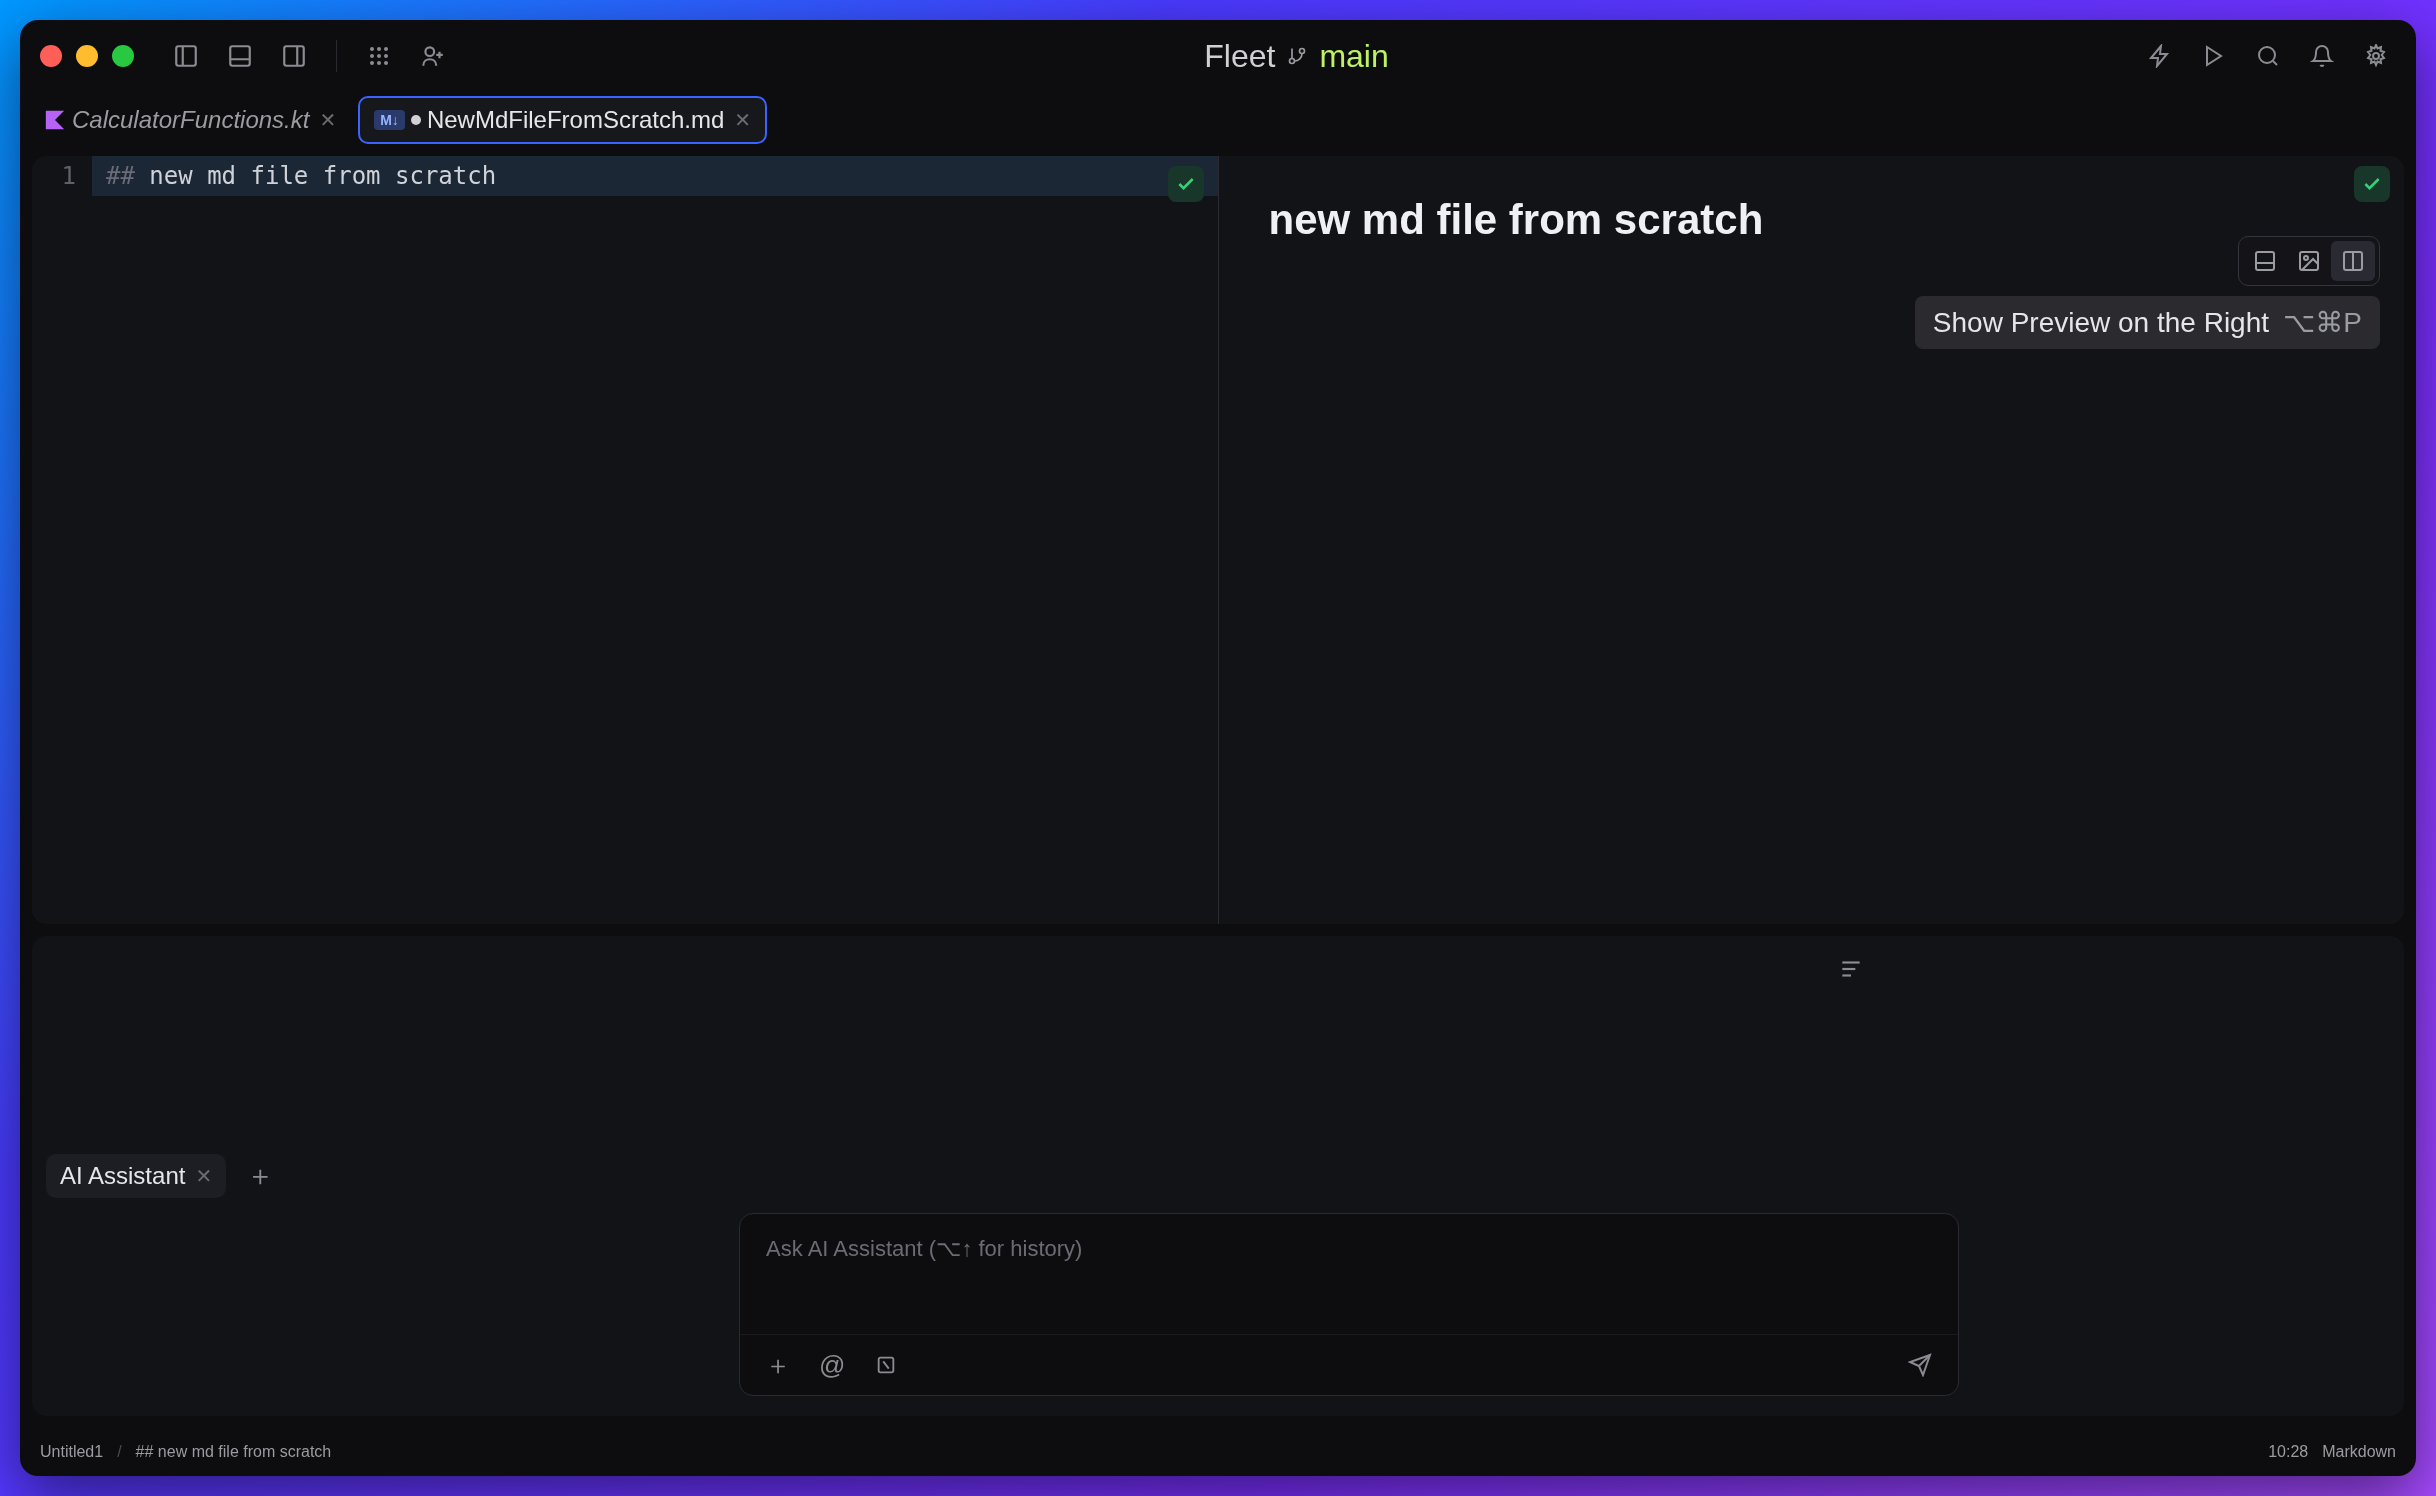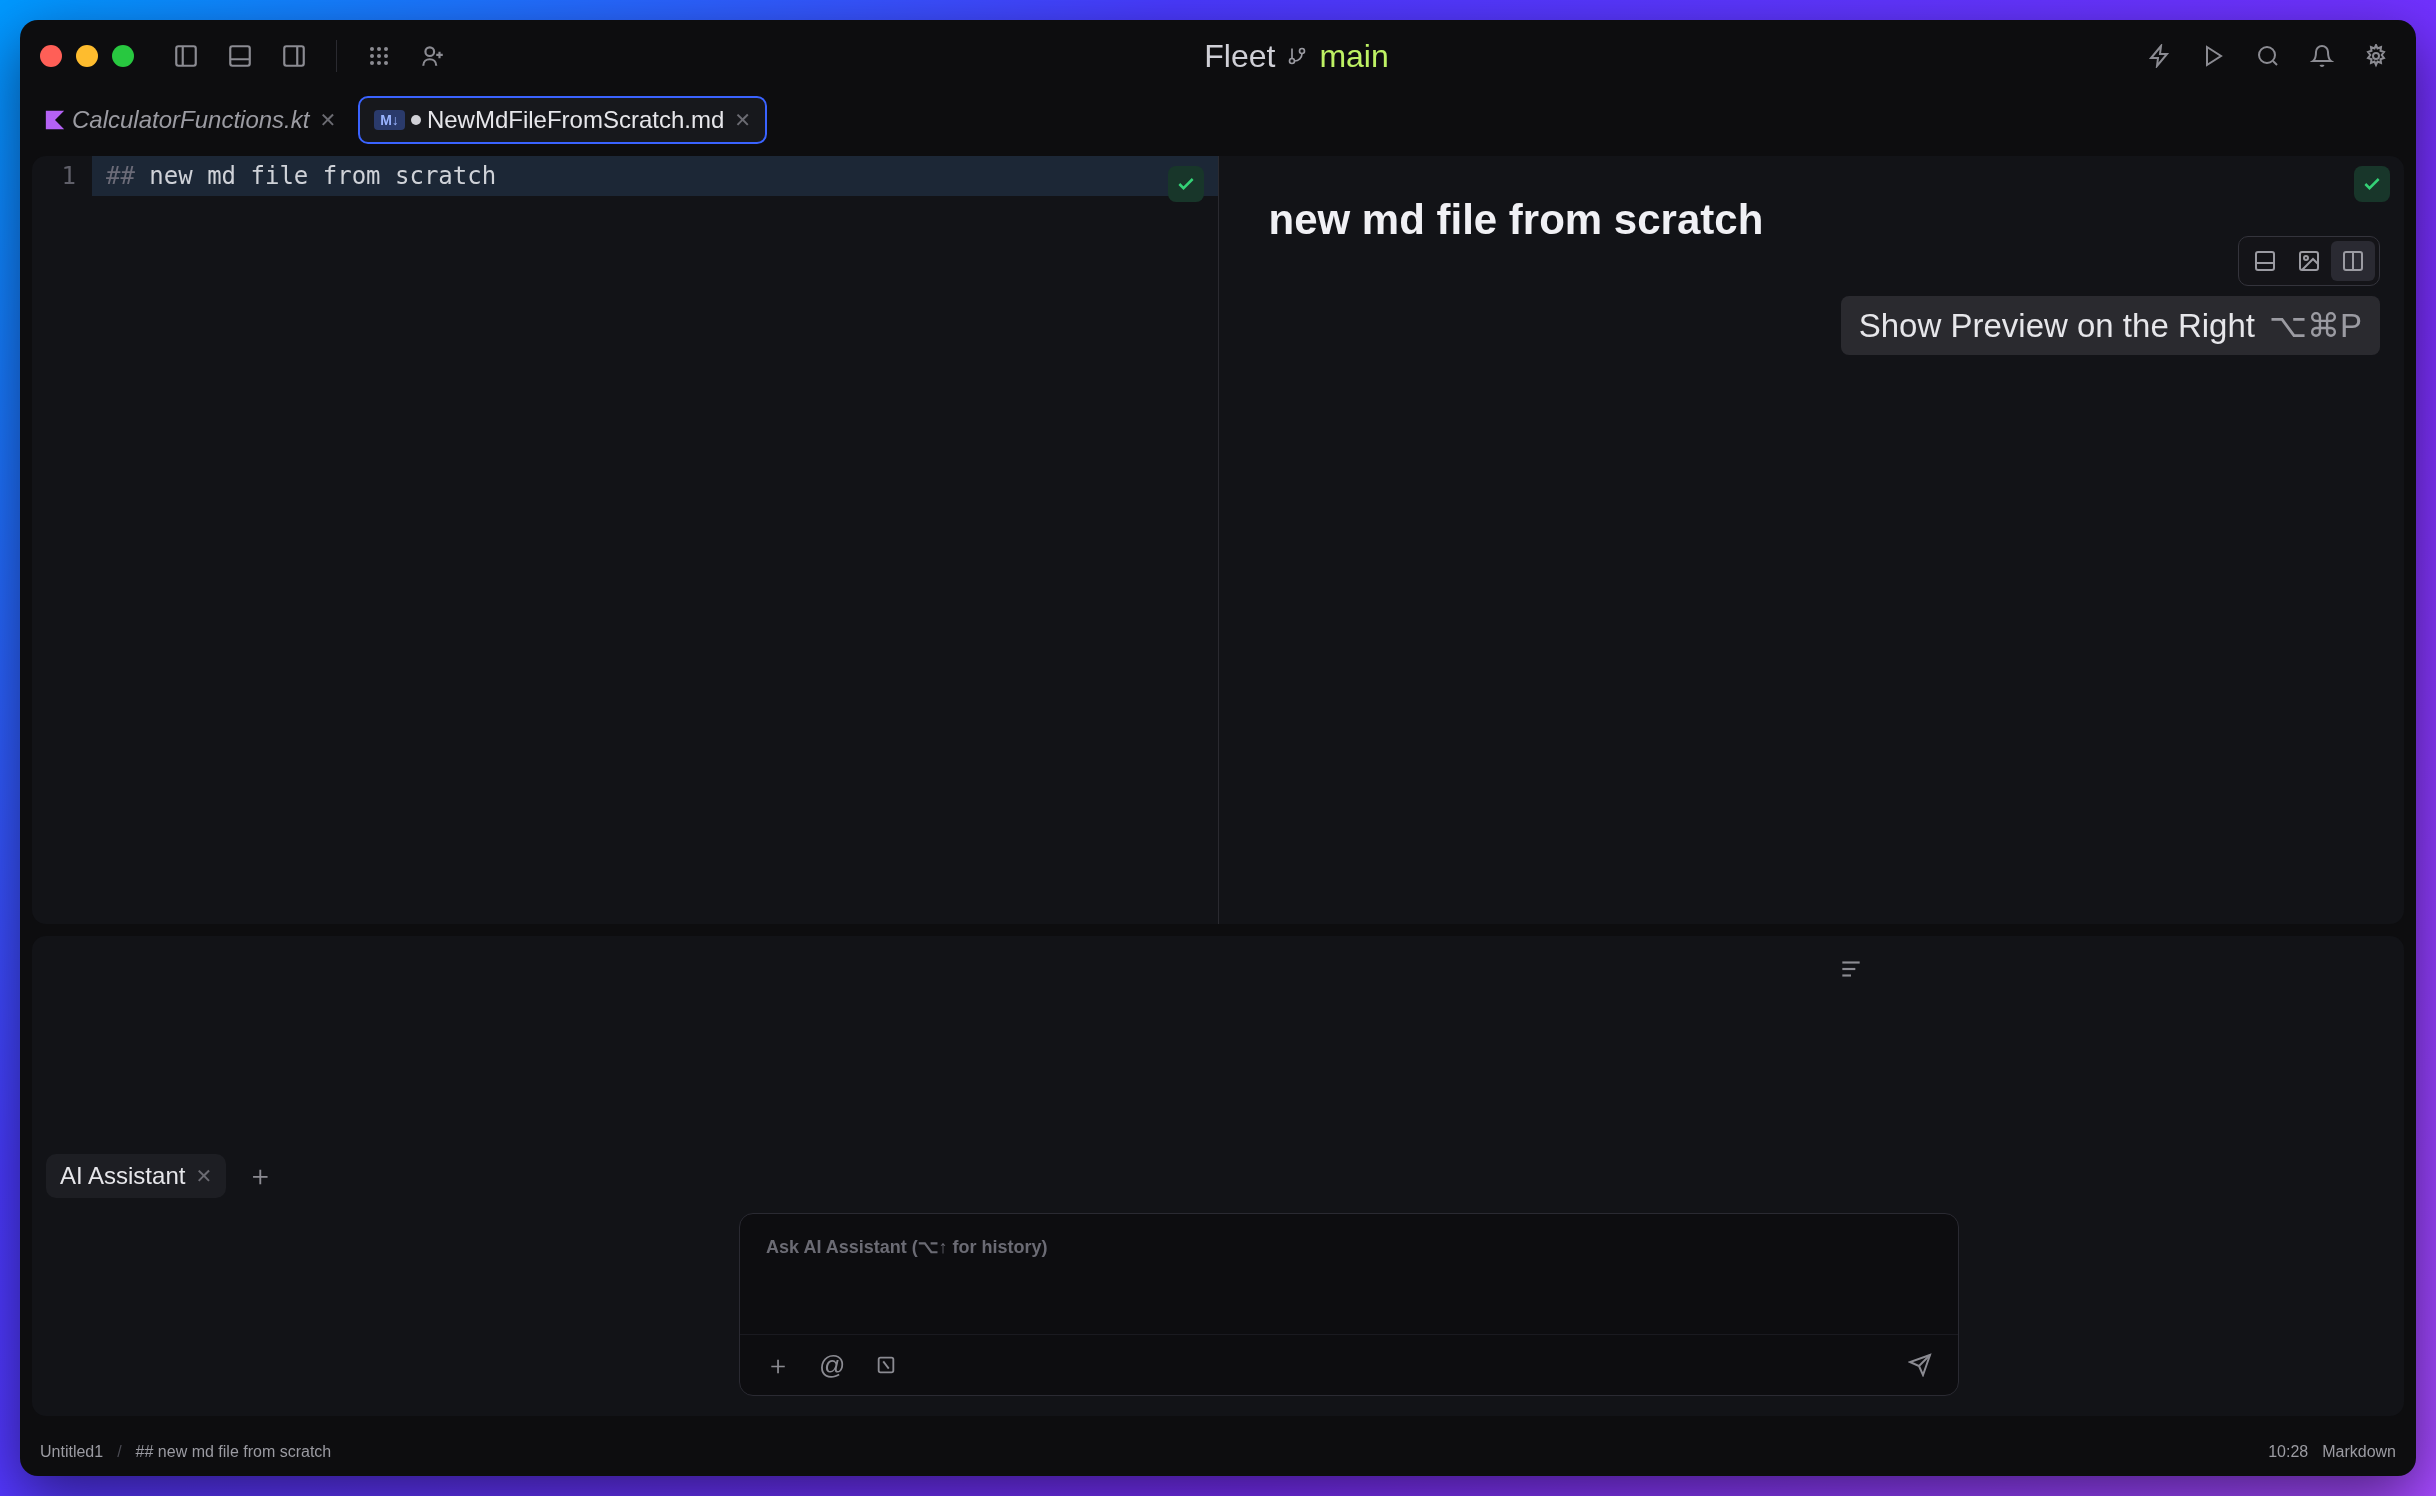--- a/index.html
+++ b/index.html
@@ -99,21 +99,21 @@
 }
 .pv-btn {
   width: 44px; height: 40px; display:flex; align-items:center; justify-content:center;
   color: #9b9ba2; border-radius: 6px; cursor:pointer;
 }
 .pv-btn.active { background: #2a2a32; }
 
 .tooltip {
   position: absolute; top: 140px; right: 24px;
   background: #2a2a2f; color: #e6e6ea;
-  font-size: 33px; padding: 10px 18px; border-radius: 8px;
+  font-size: 28px; padding: 10px 18px; border-radius: 8px;
   display: flex; gap: 14px; align-items:center;
 }
 .tooltip .shortcut { color: #9b9ba2; }
 
 
 .ai-panel {
   margin: 12px;
   background: #121317;
   border-radius: 14px;
   display: flex; 
@@ -133,21 +133,21 @@
 .ai-menu-icon { position:absolute; top: 20px; right: 540px; color:#8b8b92; }
 
 .ai-inputbox {
   width: 1220px;
   border: 1px solid #2a2a32; border-radius: 14px;
   background: #0d0d10;
   display:flex; flex-direction:column;
 }
 .ai-textarea {
   min-height: 120px; padding: 22px 26px;
-  color: #6b6b74; font-size: 18px; font-weight: bold;
+  color: #6b6b74; font-size: 22px;
 }
 .ai-input-toolbar {
   display:flex; align-items:center; gap: 18px;
   padding: 12px 20px;
   border-top: 1px solid #1a1a20;
 }
 .ai-tb-icon { color: #8b8b92; width:36px; height:36px; display:flex; align-items:center; justify-content:center; cursor:pointer; font-size:26px; }
 .ai-tb-spacer { flex:1; }
 
 

